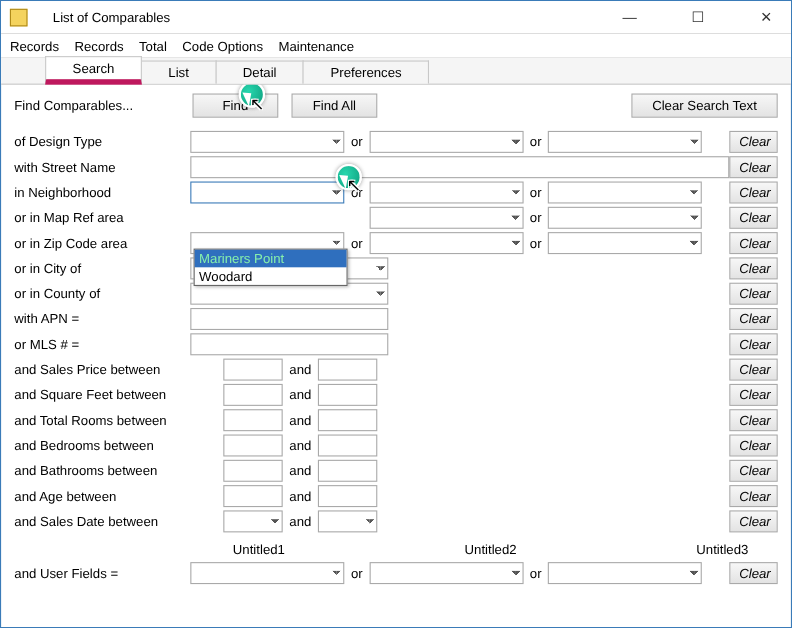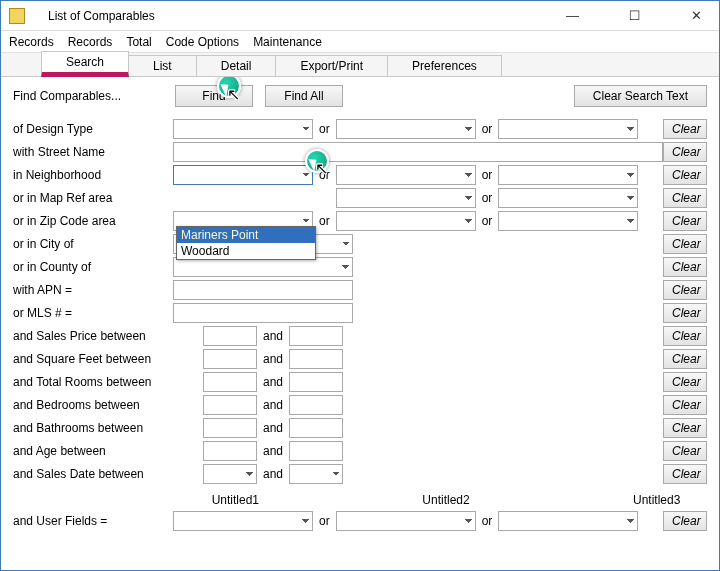--- a/index.html
+++ b/index.html
@@ -142,21 +142,21 @@
     border: 1px solid #666;
     z-index: 20;
     box-shadow: 1px 1px 3px rgba(0,0,0,0.3);
   }
   .neighborhood-dd .dd-item {
     padding: 1px 4px;
     font-size: 12px;
   }
   .neighborhood-dd .dd-item.sel {
     background: #2f6fbe;
-    color: #fef9c3;
+    color: #86efac;
   }
   .cursor-marker {
     position: absolute;
     width: 24px; height: 24px;
     border-radius: 50%;
     background: radial-gradient(circle at 35% 35%, #26d7ae, #0d9c7b);
     border: 2px solid #fff;
     box-shadow: 0 0 4px rgba(0,0,0,0.4);
     z-index: 30;
     pointer-events: none;
@@ -214,21 +214,20 @@
     <span>Records</span>
     <span>Total</span>
     <span>Code Options</span>
     <span>Maintenance</span>
   </div>
 
   <div class="tabbar">
     <div class="tab active">Search</div>
     <div class="tab">List</div>
     <div class="tab">Detail</div>
-    <div class="tab">Export/Print</div>
     <div class="tab">Preferences</div>
   </div>
 
   <div class="content">
 
     <div class="toprow">
       <div class="lbl-find">Find Comparables...</div>
       <button class="btn" style="width:78px">Find</button>
       <button class="btn" style="width:78px">Find All</button>
       <div style="flex:1"></div>

